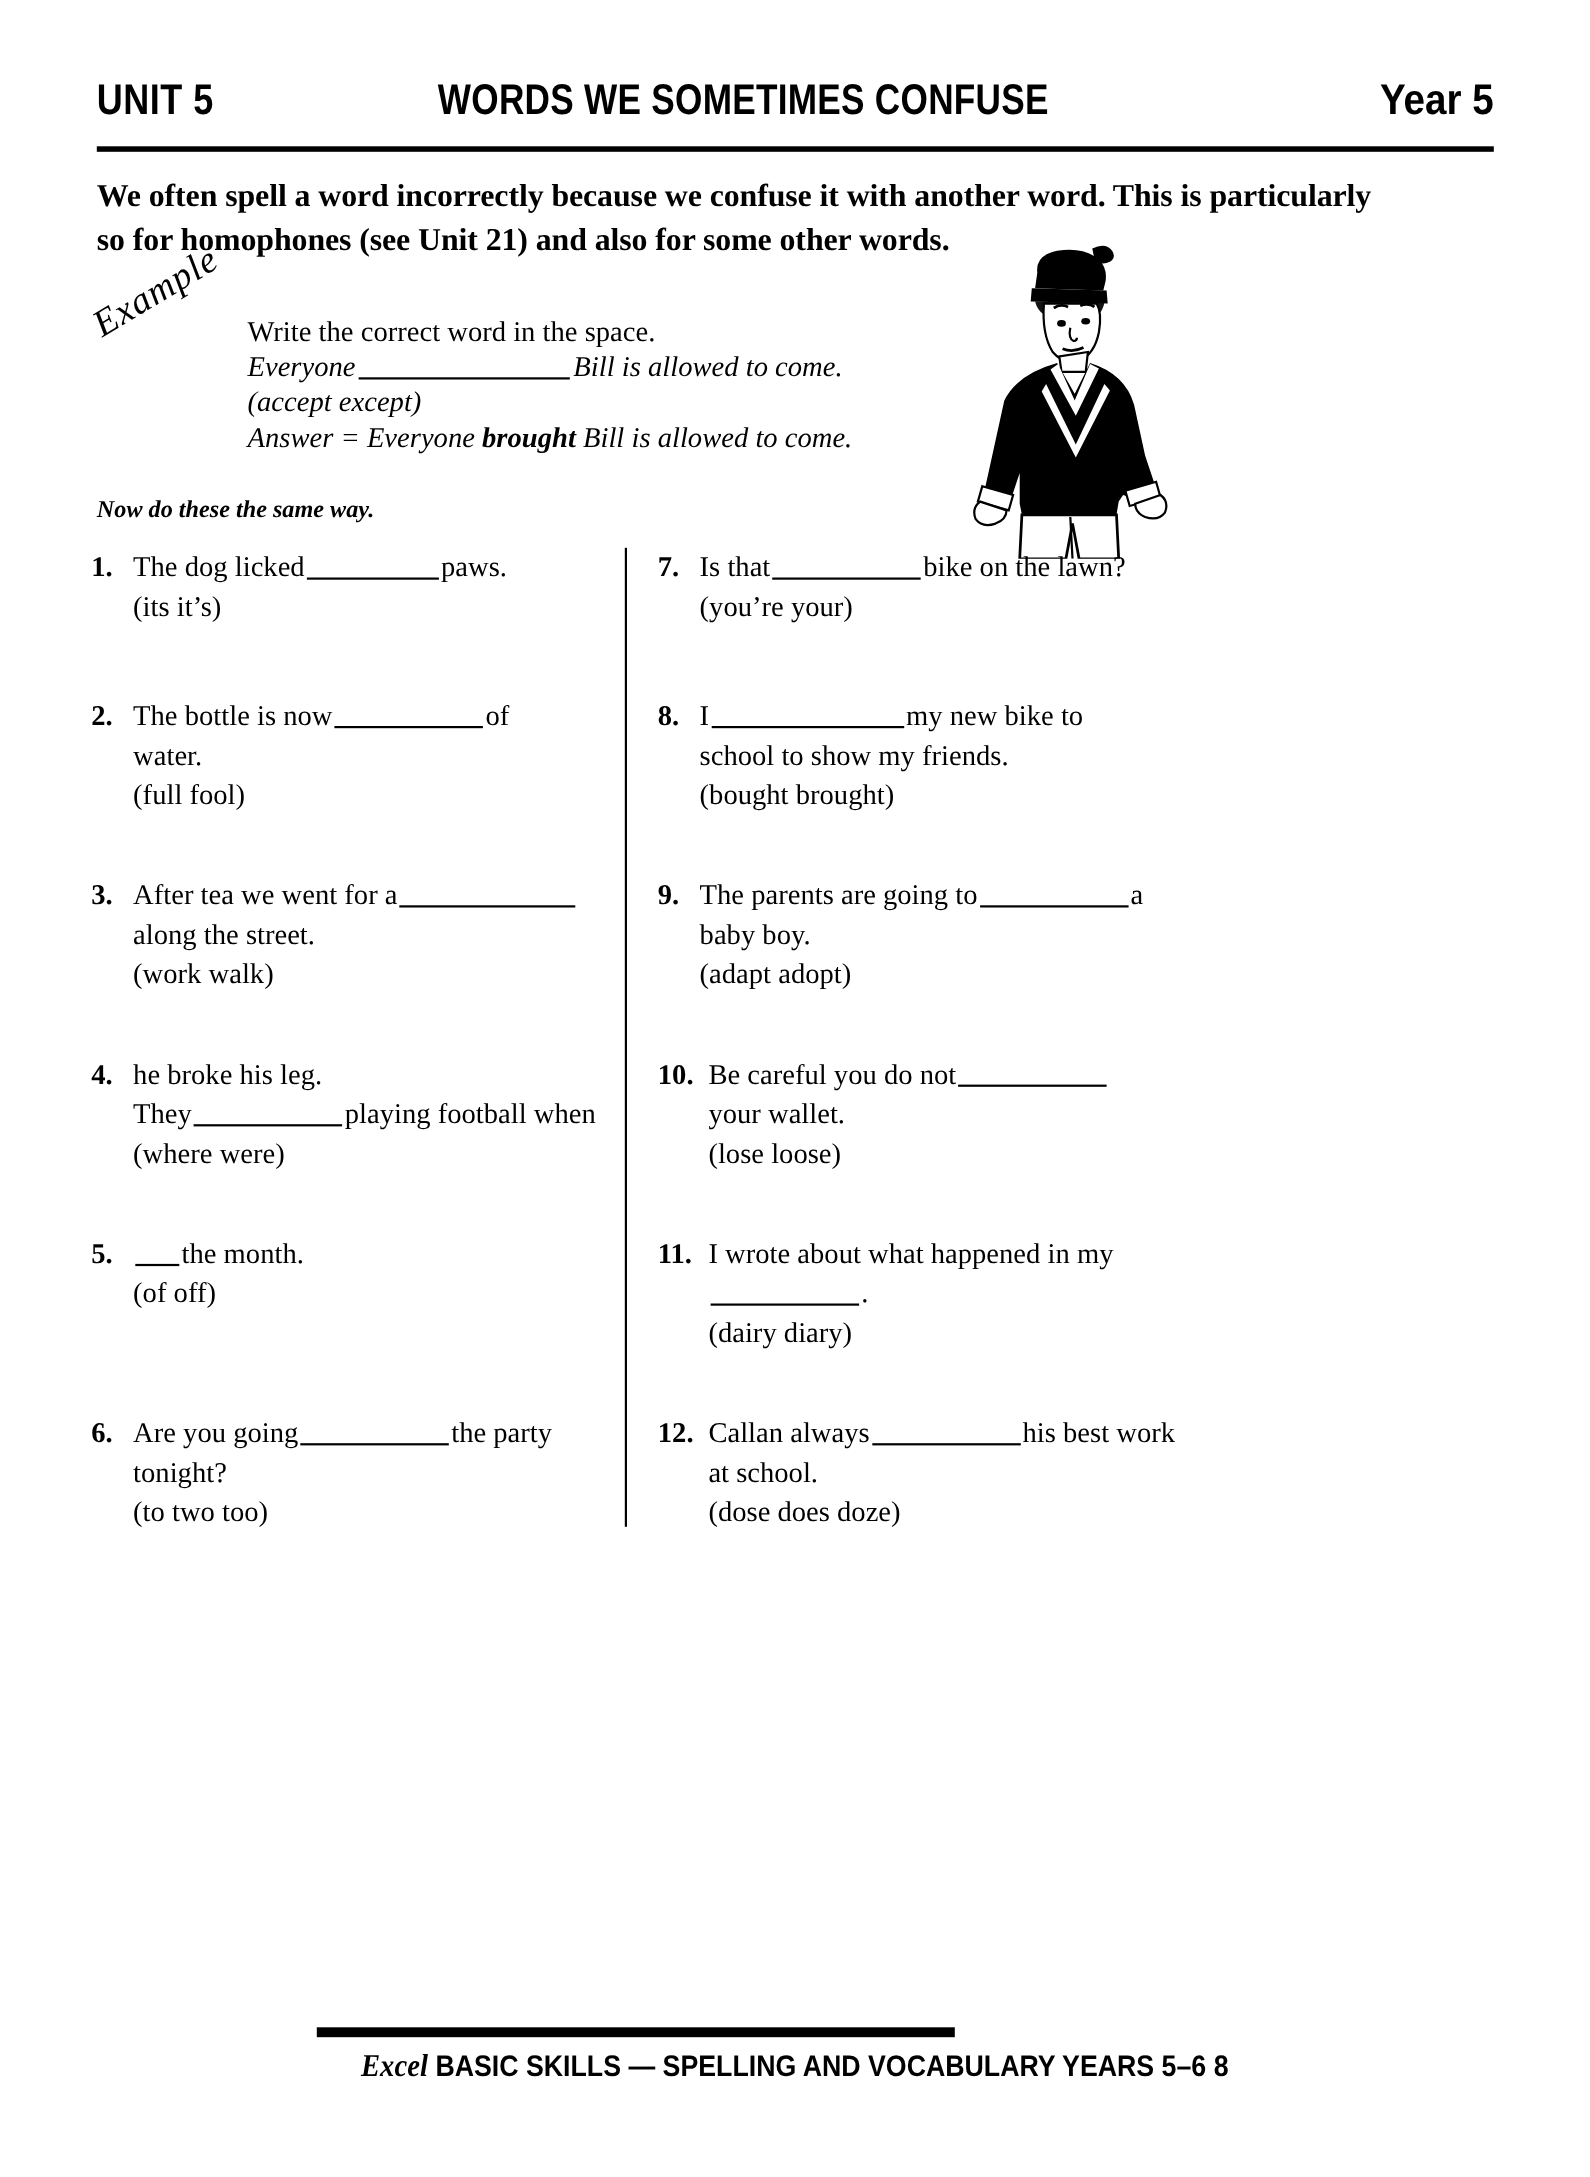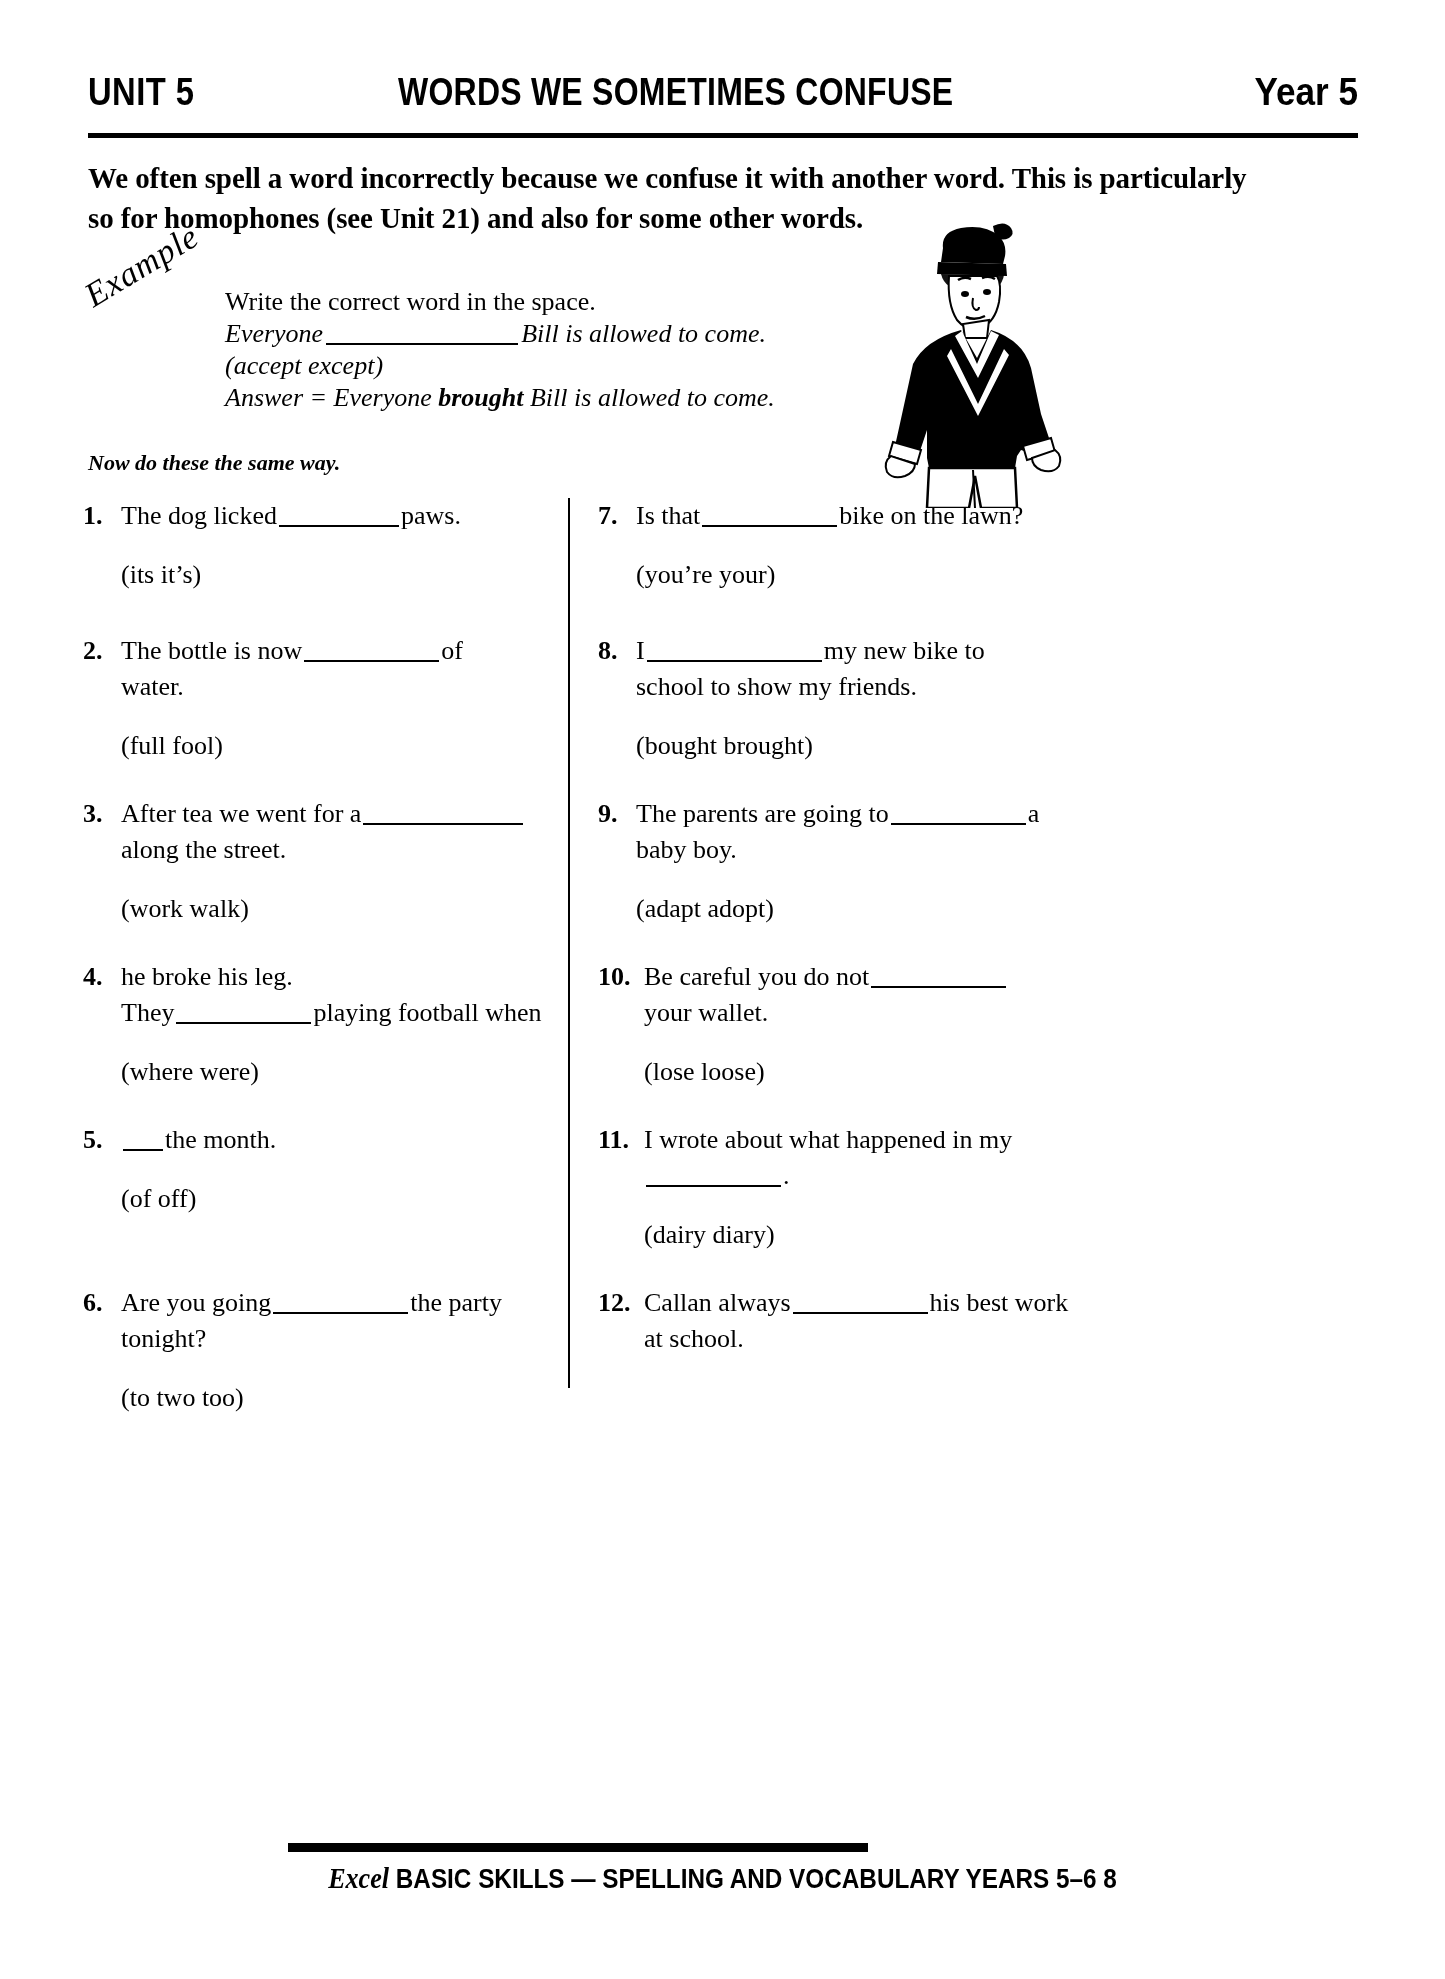--- a/index.html
+++ b/index.html
@@ -176,21 +176,21 @@
     font-size: 26px;
     width: 42px;
     text-align: left;
   }
   .q-num.wide { width: 50px; }
   .q-body {
     margin-left: 38px;
   }
   .q-body.wide { margin-left: 46px; }
   .q-line { white-space: nowrap; }
-  .q-opts { white-space: nowrap; margin-top: 23px; }
+  .q-opts { white-space: nowrap; }
 
   .blank {
     display: inline-block;
     border-bottom: 2px solid #000;
     height: 21px;
     vertical-align: -3px;
     margin: 0 2px;
   }
   .b-sm  { width: 120px; }
   .b-md  { width: 135px; }
@@ -386,20 +386,21 @@
           <div class="q-line"><span>I wrote about what happened in my</span></div>
           <div class="q-line"><span class="blank b-md"></span><span>.</span></div>
           <div class="q-opts">(dairy   diary)</div>
         </div>
       </div>
       <div class="q" style="height: 160px;">
         <div class="q-num wide">12.</div>
         <div class="q-body wide">
           <div class="q-line"><span>Callan always</span><span class="blank b-md"></span><span>his best work</span></div>
           <div class="q-line"><span>at school.</span></div>
+          <div class="q-opts">(dose   does   doze)</div>
         </div>
       </div>
     </div>
 
   <div class="footer-bar"></div>
   <div class="footer-text"><span class="footer-brand">Excel</span><span> BASIC SKILLS — SPELLING AND VOCABULARY YEARS 5–6   8</span></div>
 
 </div>
 
 </body></html>

